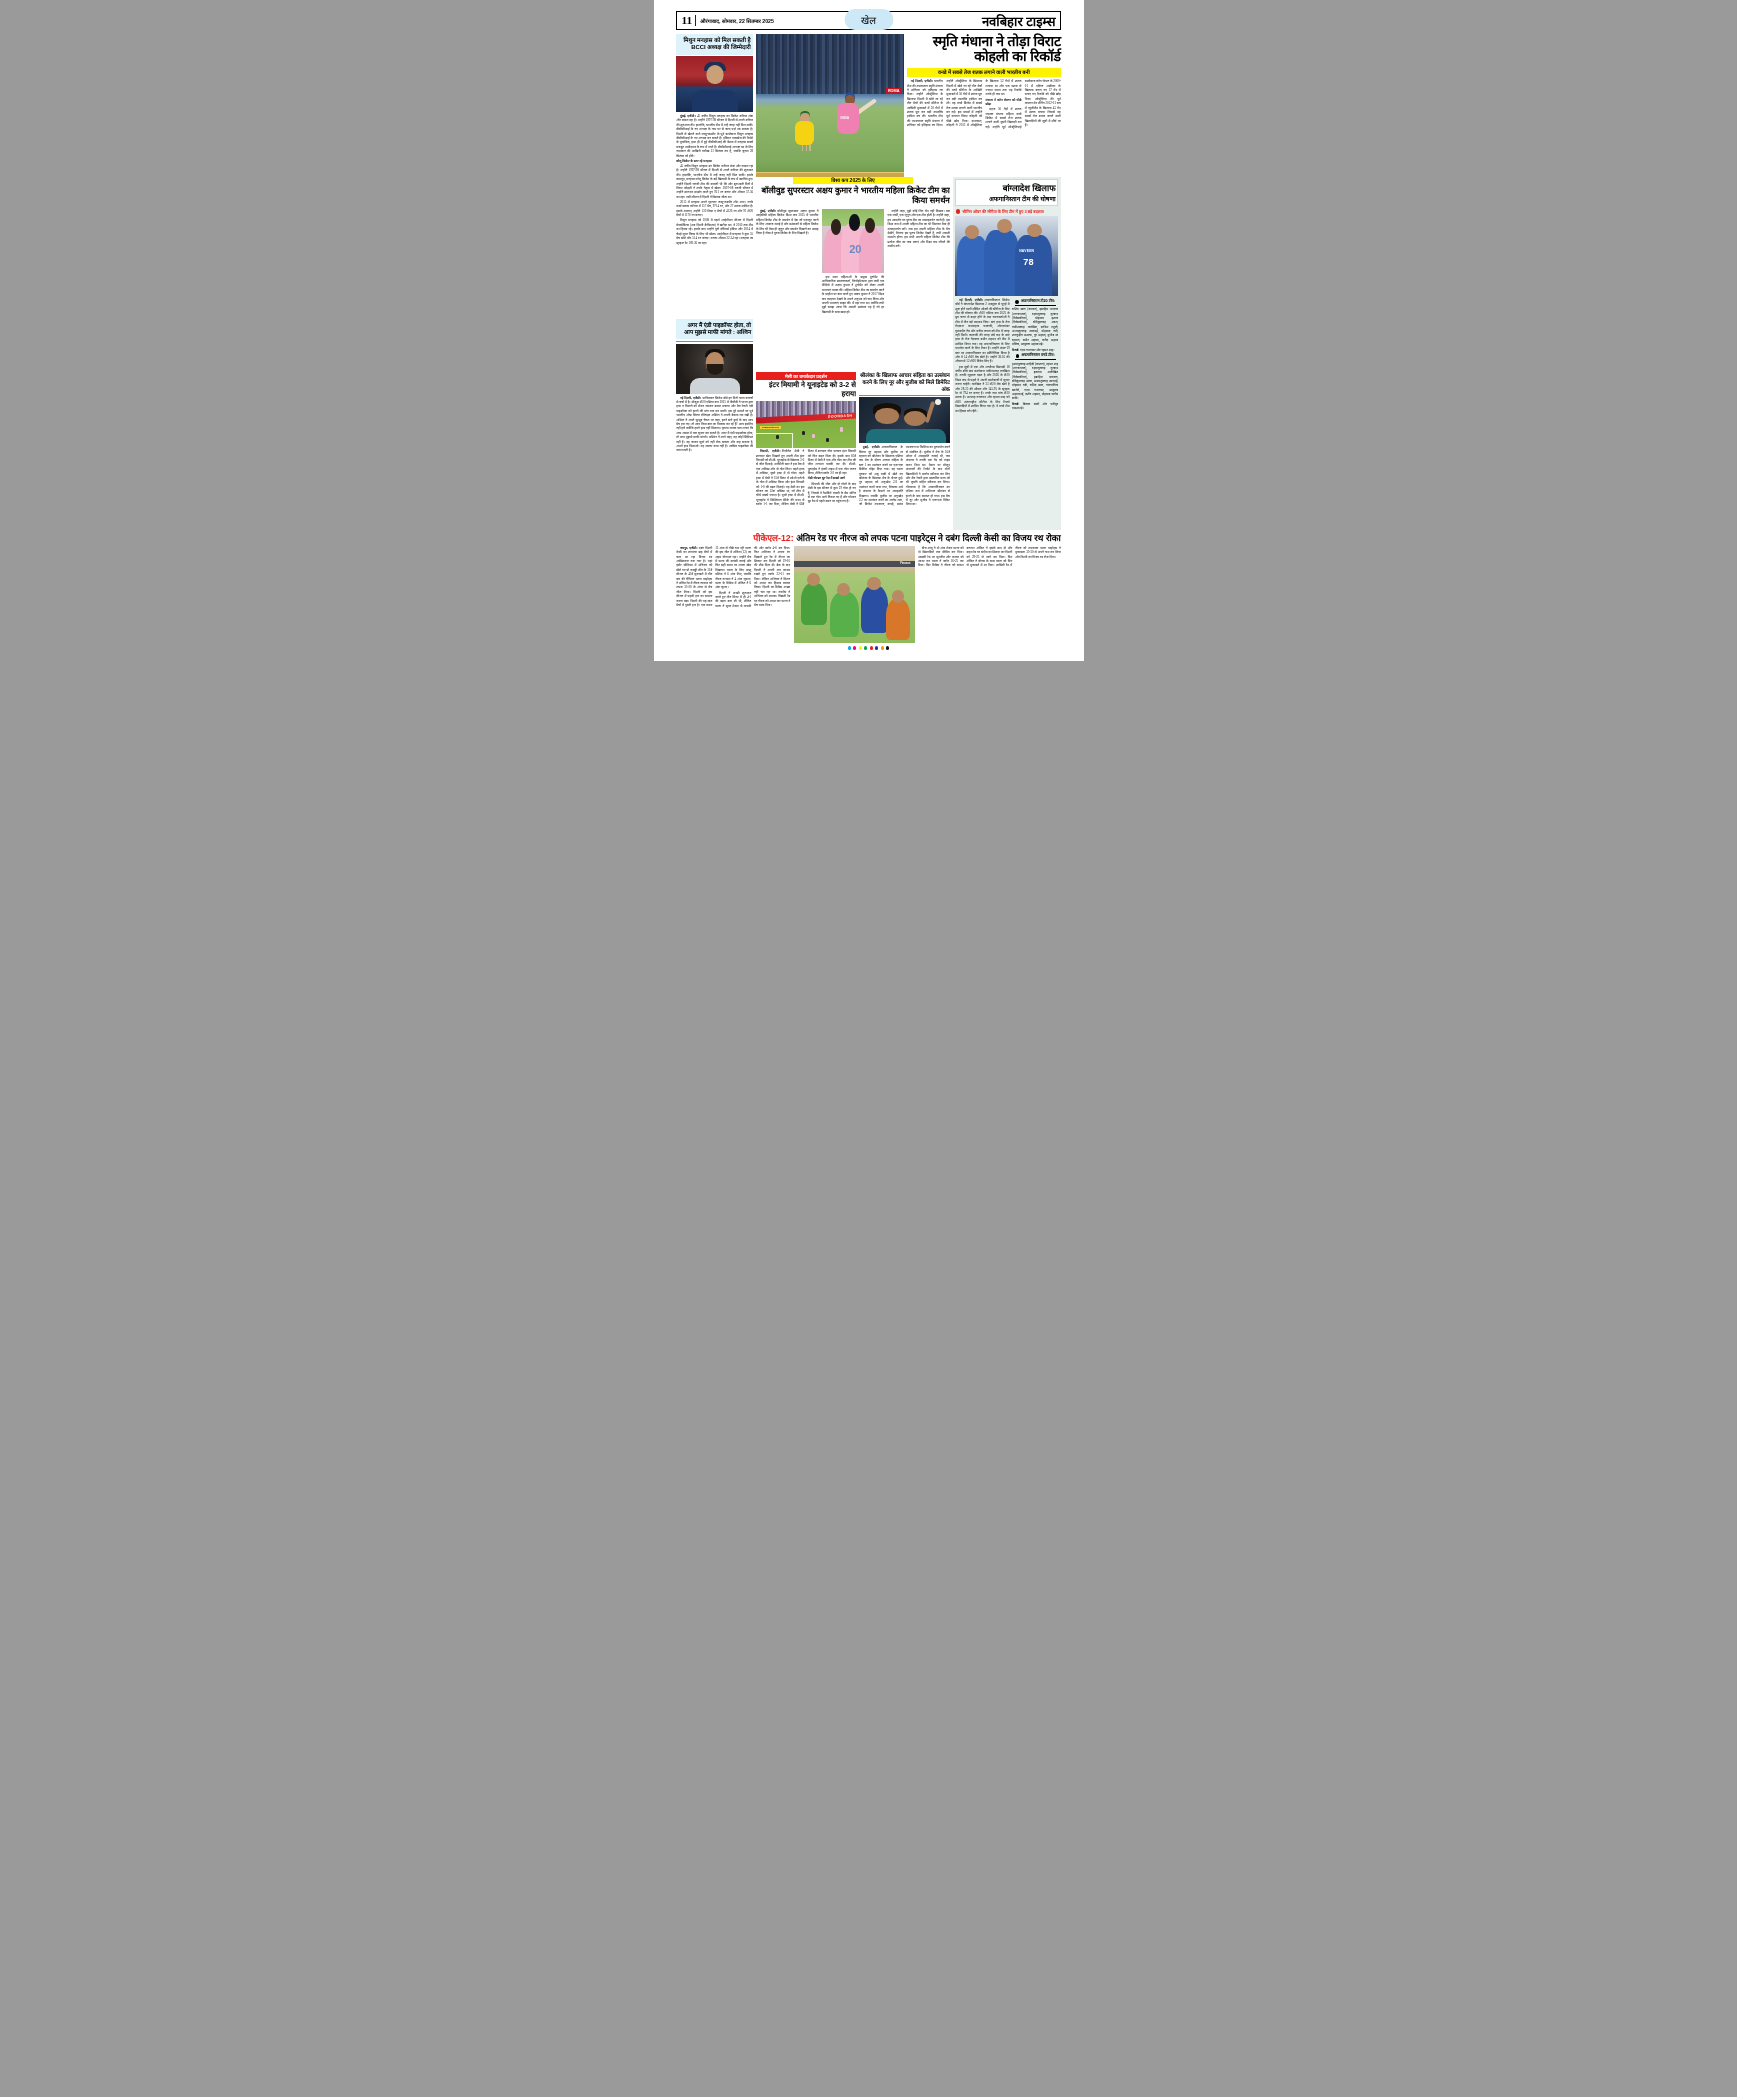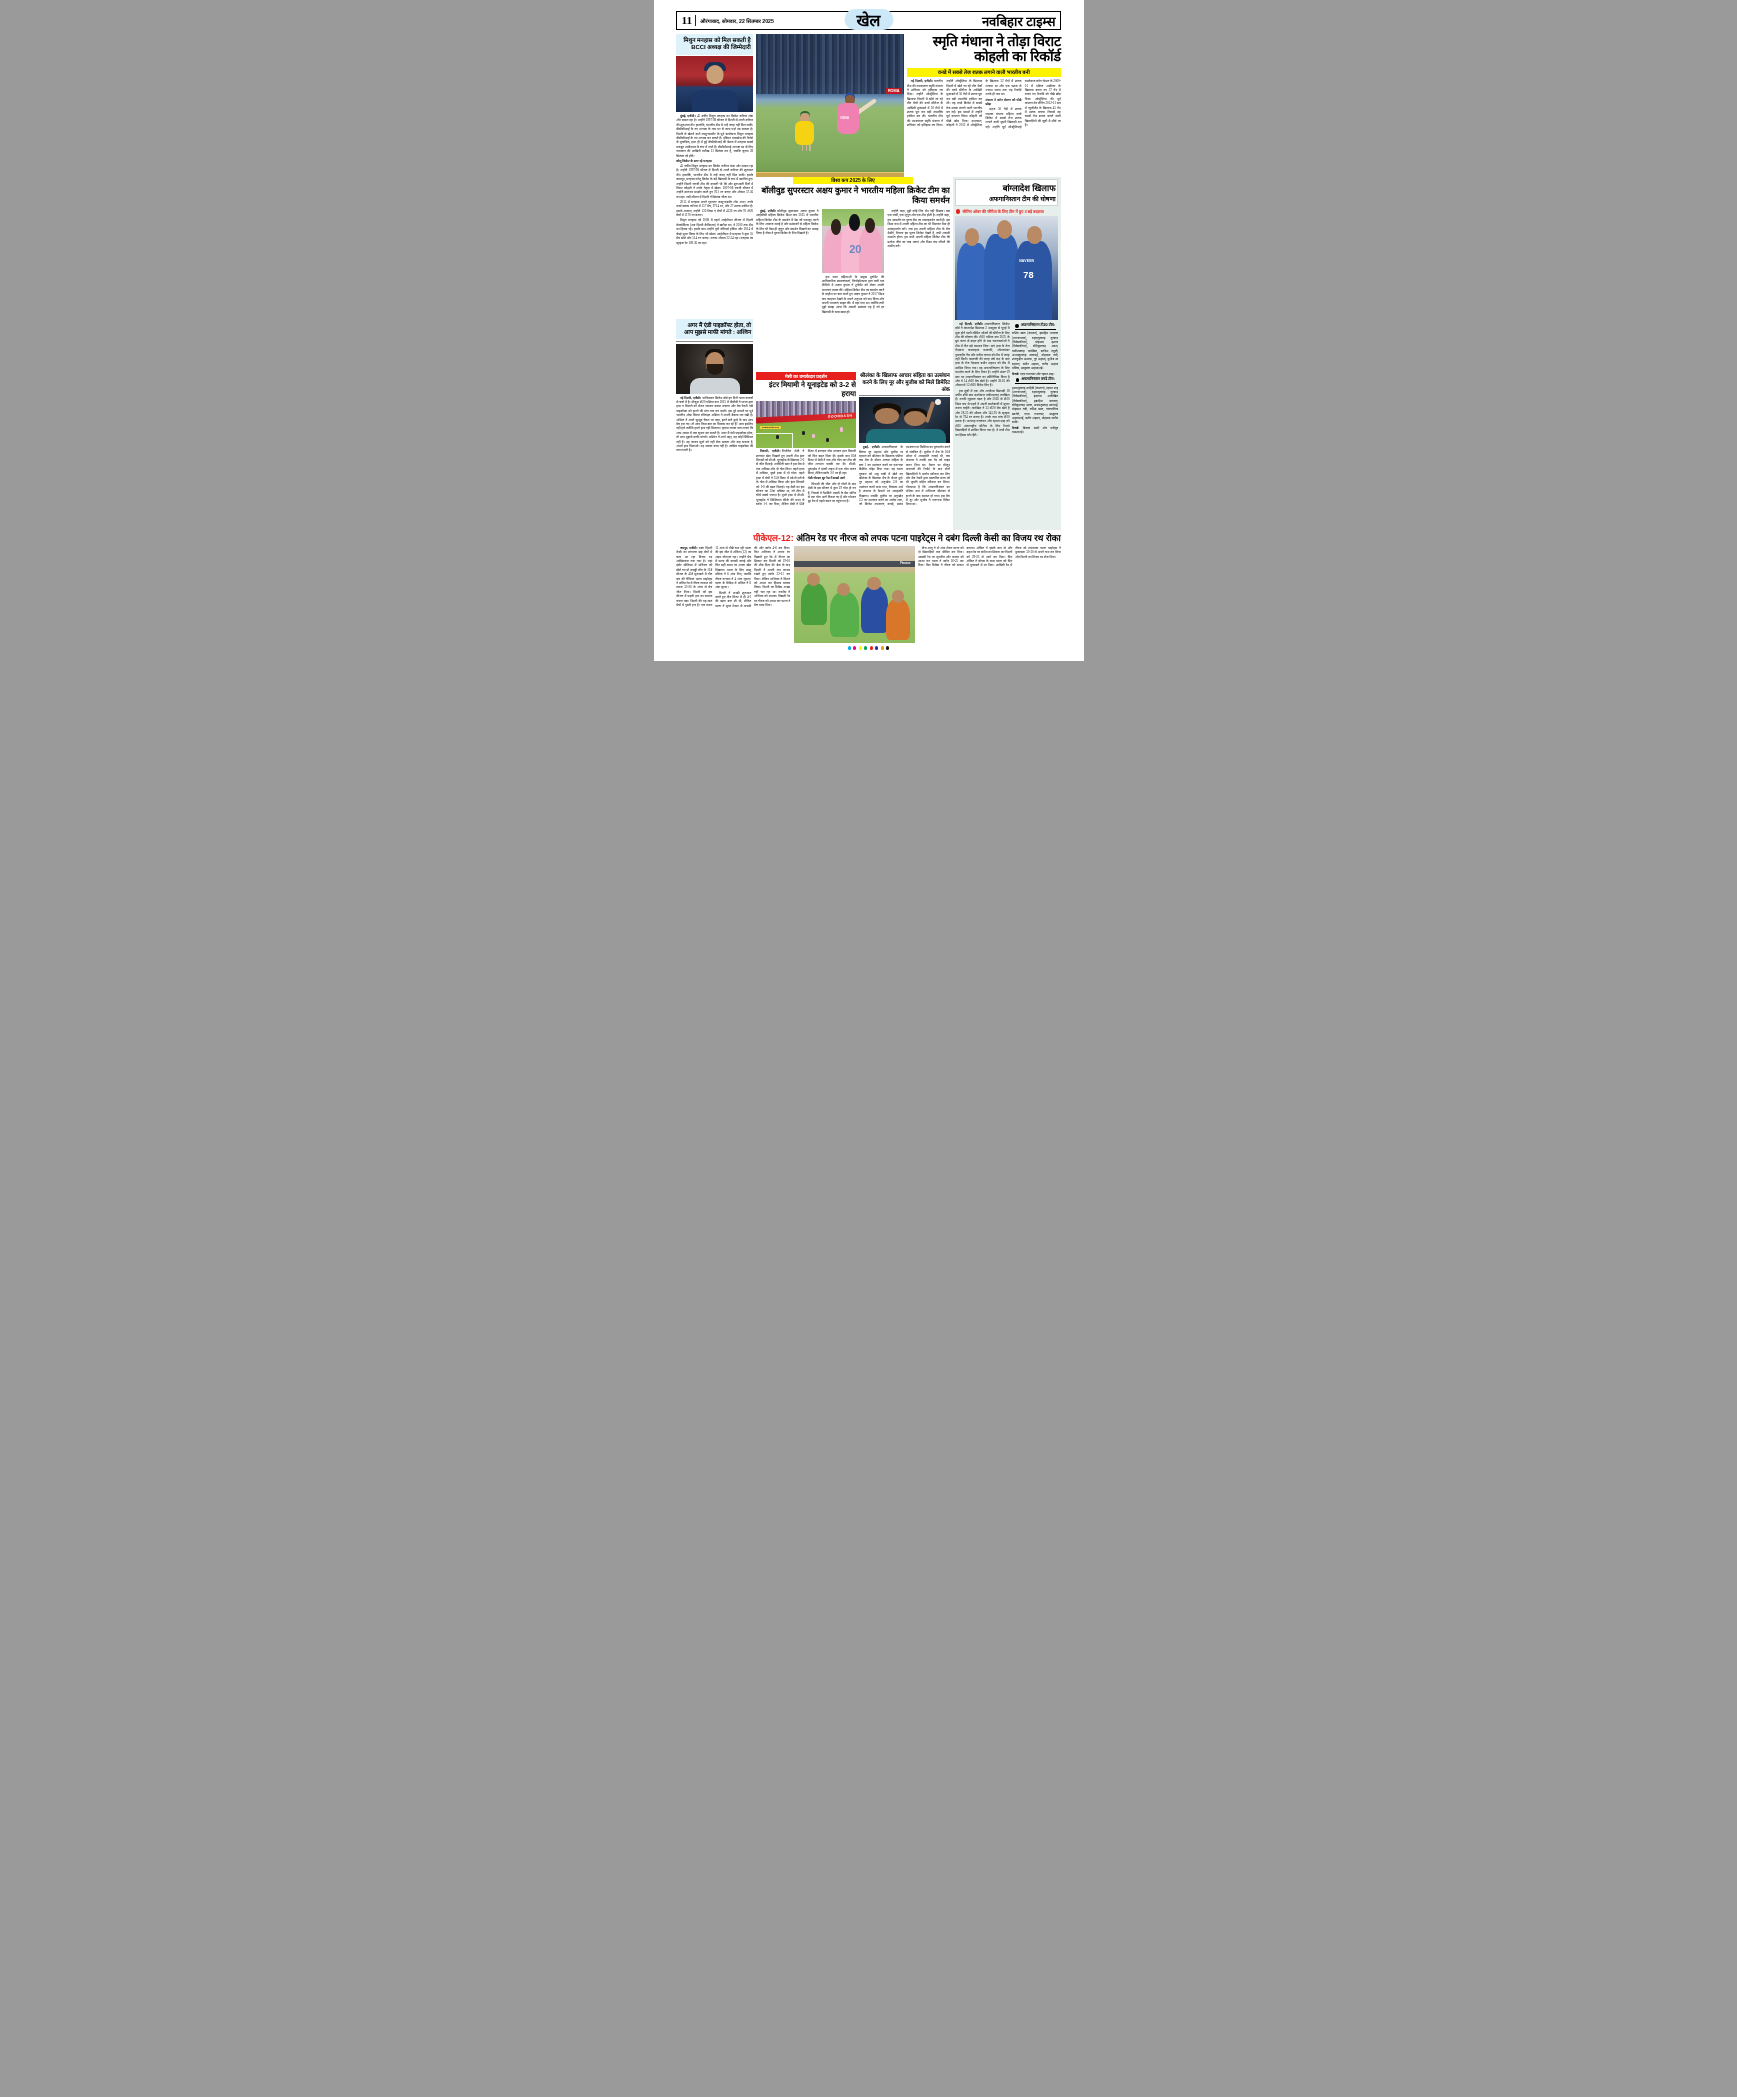--- a/index.html
+++ b/index.html
@@ -7,21 +7,21 @@
   body { font-family:"Liberation Serif", serif; }
   .sheet { width:430px; height:661px; background:#ffffff; margin:0 auto; position:relative;
            padding:11px 22.7px 3.4px 22.7px; overflow:hidden; }
 
   
   .masthead-bar { border:1.3px solid #000; height:19.3px; display:flex; align-items:center; position:relative; padding:0 4.2px; background:#fff; }
   .pageno { font-family:"Liberation Serif",serif; font-size:11.3px; font-weight:700; padding-right:3.4px; border-right:0.8px solid #222; line-height:1; }
   .dateline { font-family:"Liberation Sans",sans-serif; font-weight:700; font-size:5.2px; padding-left:3.8px; }
   .section-pill { position:absolute; left:50%; top:-2.9px; transform:translateX(-50%); width:49px; height:21px;
                   background:#cde9f8; border-radius:11.7px; display:flex; align-items:center; justify-content:center;
-                  font-size:16px; font-weight:700; font-family:"Liberation Sans",sans-serif; }
+                  font-size:10px; font-weight:400; font-family:"Liberation Sans",sans-serif; }
   .masthead-name { margin-left:auto; font-size:13px; font-weight:800; font-family:"Liberation Sans",sans-serif; }
 
   
   .bodytext { font-size:3.2px; line-height:1.38; text-align:justify; color:#111; }
   .bodytext p { margin-bottom:0.8px; text-indent:3.8px; }
   .byline { font-weight:700; margin-right:1.3px; }
   .cross { font-weight:700; text-indent:0 !important; }
   .kicker-yellow { background:#fdf200; text-align:center; font-family:"Liberation Sans",sans-serif; font-weight:800; padding:0.8px 0.8px; }
   .hl { font-family:"Liberation Sans",sans-serif; font-weight:800; text-align:right; color:#000; }
 
@@ -89,21 +89,21 @@
   .hud-num { position:absolute; left:44%; top:52%; color:#6d87c3; font-family:"Liberation Sans",sans-serif; font-weight:800; font-size:11px; }
 
   
   .sidebar { width:108px; flex:none; background:#e7efec; padding:2.5px; display:flex; flex-direction:column; overflow:hidden; }
   .afghan-hlbox { background:#fff; border:0.4px solid #cfd8d4; padding:3.4px 1.7px; }
   .afghan-hl1 { font-size:8.4px; line-height:1.15; }
   .afghan-hl2 { font-size:6.3px; line-height:1.2; margin-top:1.3px; }
   .afghan-bullet { display:flex; align-items:center; gap:2.1px; margin:2.5px 0.8px 1.7px 0.8px; }
   .red-dot { width:4.2px; height:4.2px; border-radius:50%; background:#e8201d; flex:none; }
   .afghan-bullet-text { color:#e8201d; font-family:"Liberation Sans",sans-serif; font-weight:800; font-size:4px; }
-  .afghan-photo { height:104px; position:relative; overflow:hidden;
+  .afghan-photo { height:80px; position:relative; overflow:hidden;
      background:linear-gradient(180deg,#d7dee8 0%,#9fb0c6 35%,#3c5c94 75%,#2a4576 100%); }
   .af { position:absolute; border-radius:30% 30% 12% 12%; background:#2f5fb0; }
   .af.f1{ left:2%; top:26%; width:30%; height:80%; background:#3568bd; }
   .af.f2{ left:28%; top:18%; width:34%; height:88%; }
   .af.f3{ left:58%; top:24%; width:36%; height:84%; background:#2c55a2; }
   .af-head { position:absolute; border-radius:50%; background:#b98a63; }
   .af-head.k1{ left:9%; top:12%; width:14%; height:17%; }
   .af-head.k2{ left:40%; top:4%; width:15%; height:18%; }
   .af-head.k3{ left:70%; top:10%; width:14%; height:17%; }
   .af-jname { position:absolute; left:62%; top:42%; color:#fff; font-family:"Liberation Sans",sans-serif; font-weight:800; font-size:3.4px; letter-spacing:0.2px; }

